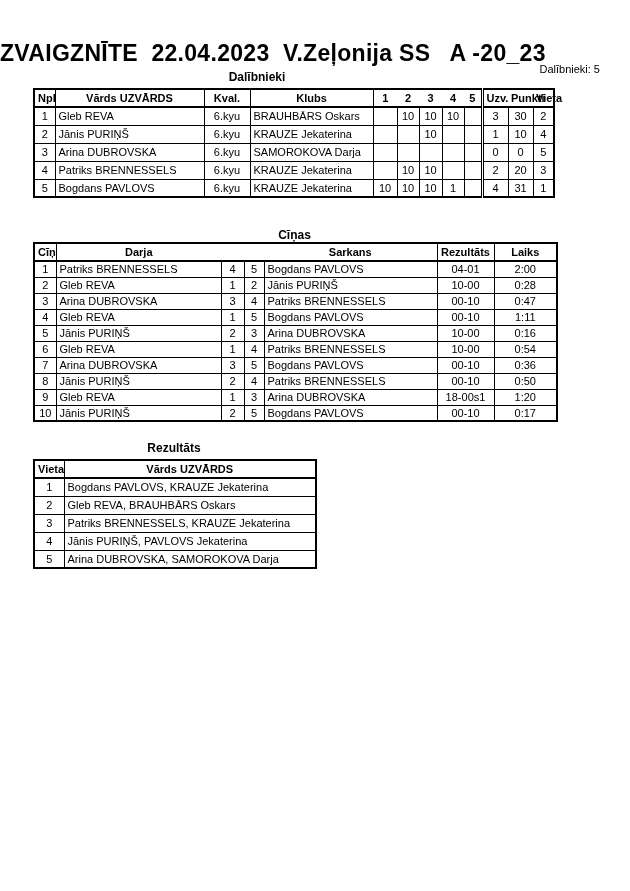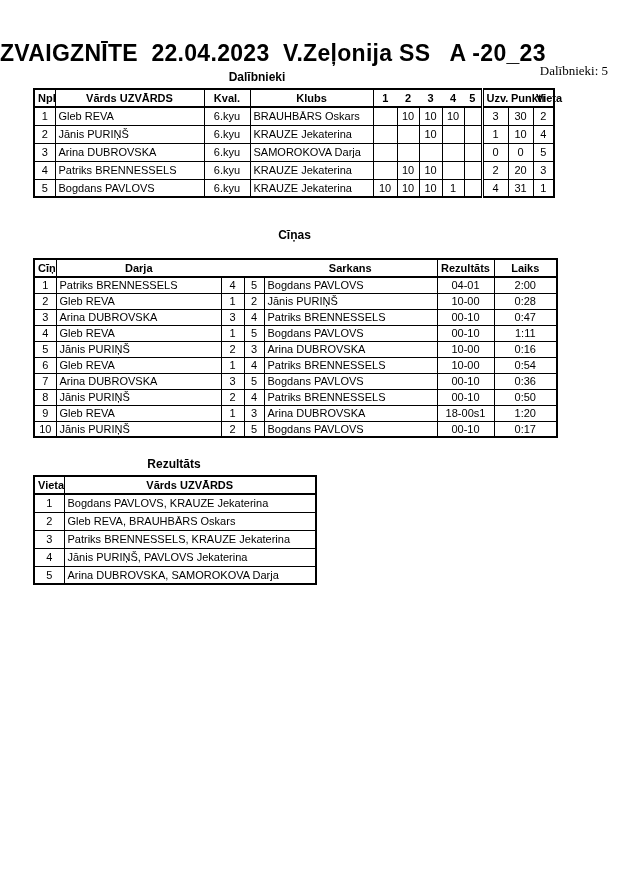--- a/index.html
+++ b/index.html
@@ -10,29 +10,28 @@
     font-family: "Liberation Sans", "DejaVu Sans", sans-serif;
     position: relative; overflow: hidden;
   }
   .main-title {
     margin: 40px 0 0 0;
     text-align: left;
     font-size: 23px; font-weight: bold;
     white-space: pre; letter-spacing: 0.3px;
   }
   .participants-count {
-    position: absolute; top: 63px; right: 22px;
-    font-size: 13px;
-    font-family: Liberation Serif, serif;
+    position: absolute; top: 63px; right: 30px;
+    font-size: 11px;
   }
   .sec-heading {
     font-weight: bold; font-size: 12px; text-align: center;
   }
   .h-dalibnieki { width: 448px; margin: 3px 0 4px 33px; }
-  .h-cinas      { width: 523px; margin: 30px 0 16px 33px; }
+  .h-cinas      { width: 523px; margin: 30px 0 0 33px; }
   .h-rezultats  { width: 282px; margin: 19px 0 4px 33px; }
 
   table {
     border-collapse: collapse; table-layout: fixed;
     margin-left: 33px; font-size: 11px;
     border: 2px solid #000;
   }
   td, th {
     border: 1px solid #000;
     padding: 0 3px;

